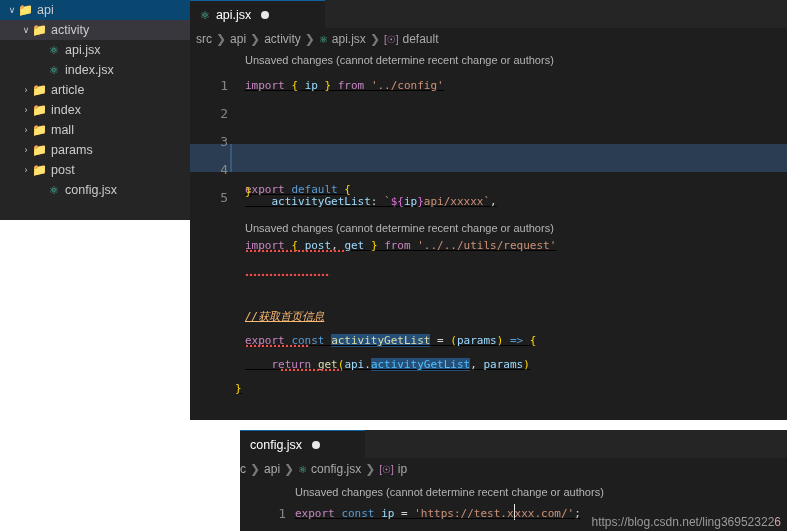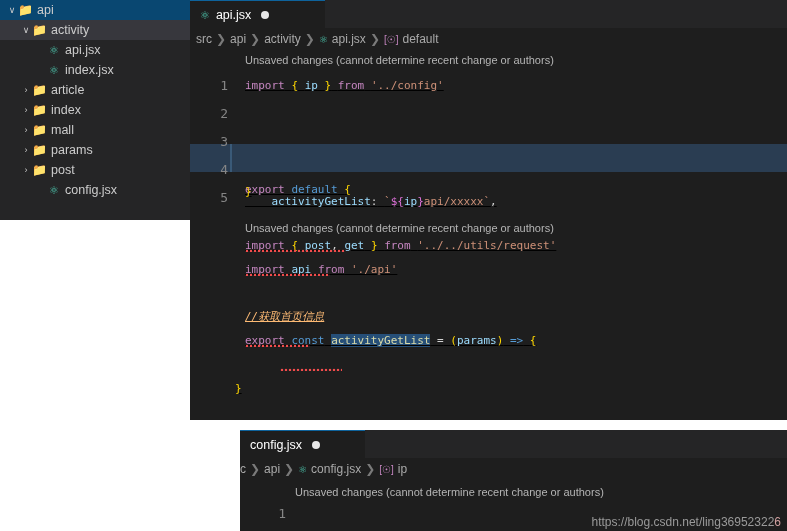--- a/index.html
+++ b/index.html
@@ -171,23 +171,23 @@
 
   <div class="code abs" style="left:55px;top:72px;"><span class="kw2">import</span> <span class="brace">{</span> <span class="id">ip</span> <span class="brace">}</span> <span class="kw2">from</span> <span class="str">'../config'</span></div>
   <div class="code abs" style="left:55px;top:100px;"></div>
   <div class="code abs" style="left:55px;top:128px;margin-top:48px;"><span class="kw2">export</span> <span class="kw">default</span> <span class="brace">{</span></div>
   <div class="code abs" style="left:55px;top:160px;margin-top:28px;"><span class="prop">    activityGetList</span><span class="punct">:</span> <span class="tmpl">`</span><span class="brace2">${</span><span class="id">ip</span><span class="brace2">}</span><span class="tmpl">api/xxxxx`</span><span class="punct">,</span></div>
   <div class="code abs" style="left:55px;top:178px;"><span class="brace">}</span></div>
 
   <div class="abs warn" style="left:55px;top:218px;">Unsaved changes (cannot determine recent change or authors)</div>
 
   <div class="code abs" style="left:55px;top:232px;"><span class="kw2">import</span> <span class="brace">{</span> <span class="id">post</span><span class="punct">,</span> <span class="id">get</span> <span class="brace">}</span> <span class="kw2">from</span> <span class="str">'../../utils/request'</span></div>
-  <div class="code abs" style="left:55px;top:256px;"><span class="kw2">import</span> <span class="id">api</span> <span class="kw2">from</span> <span class="str">'./api'</span></div>
   <div class="code abs cmt" style="left:55px;top:303px;">//获取首页信息</div>
   <div class="code abs" style="left:55px;top:327px;"><span class="kw2">export</span> <span class="kw">const</span> <span class="fn sel-blue">activityGetList</span> <span class="punct">=</span> <span class="brace">(</span><span class="id">params</span><span class="brace">)</span> <span class="kw">=&gt;</span> <span class="brace">{</span></div>
+  <div class="code abs" style="left:55px;top:351px;">    <span class="kw2">return</span> <span class="fn">get</span><span class="brace">(</span><span class="id">api</span><span class="punct">.</span><span class="obj sel-blue">activityGetList</span><span class="punct">,</span> <span class="id">params</span><span class="brace">)</span></div>
   <div class="code abs" style="left:45px;top:375px;"><span class="brace">}</span></div>
 
   <div class="squiggle" style="left:55px;top:248px;width:100px;"></div>
   <div class="squiggle" style="left:55px;top:272px;width:85px;"></div>
   <div class="squiggle" style="left:55px;top:343px;width:65px;"></div>
   <div class="squiggle" style="left:90px;top:367px;width:62px;"></div>
 </div>
 
 <div id="lower" class="abs">
   <div id="lower-tabbar">
@@ -207,15 +207,16 @@
     <span class="bc-sep">❯</span>
     <span class="bc-sym">[☉]</span>
     <span>ip</span>
   </div>
 
   <div class="abs warn" style="left:55px;top:52px;">Unsaved changes (cannot determine recent change or authors)</div>
 
   <div class="abs" style="left:0;top:72px;width:46px;text-align:right;padding-right:8px;color:#858585;
        font-family:'DejaVu Sans Mono',monospace;font-size:13px;line-height:24px;">1</div>
 
+  <div class="code abs" style="left:55px;top:72px;line-height:24px;"><span class="kw2">export</span> <span class="kw">const</span> <span class="id">ip</span> <span class="punct">=</span> <span class="str">'https://test.x</span><span class="cursor"></span><span class="str">xxx.com/'</span><span class="punct">;</span></div>
 </div>
 
 <div id="watermark"><span>https://blog.csdn.net/ling36952322</span><span class="wm-tail">6</span></div>
 
 </body></html>

